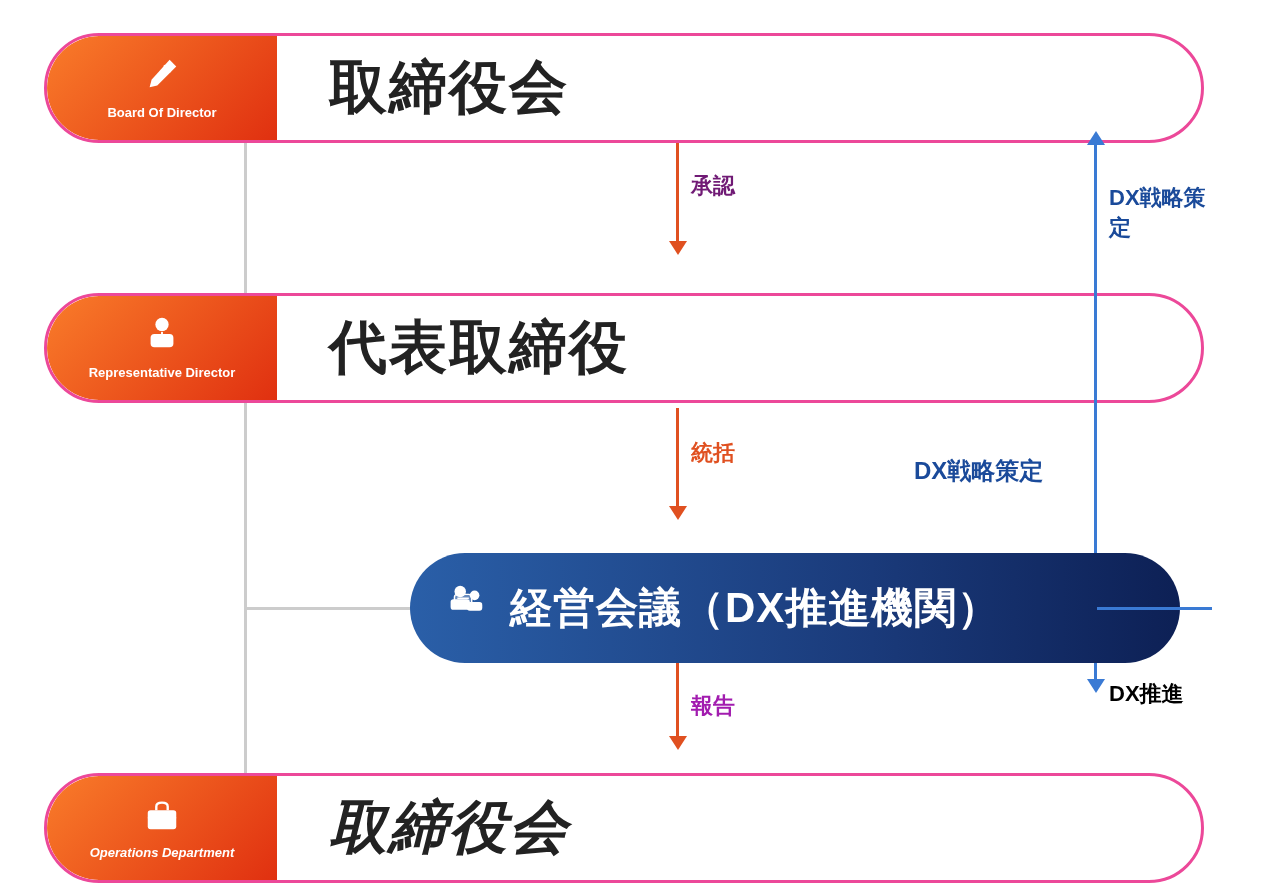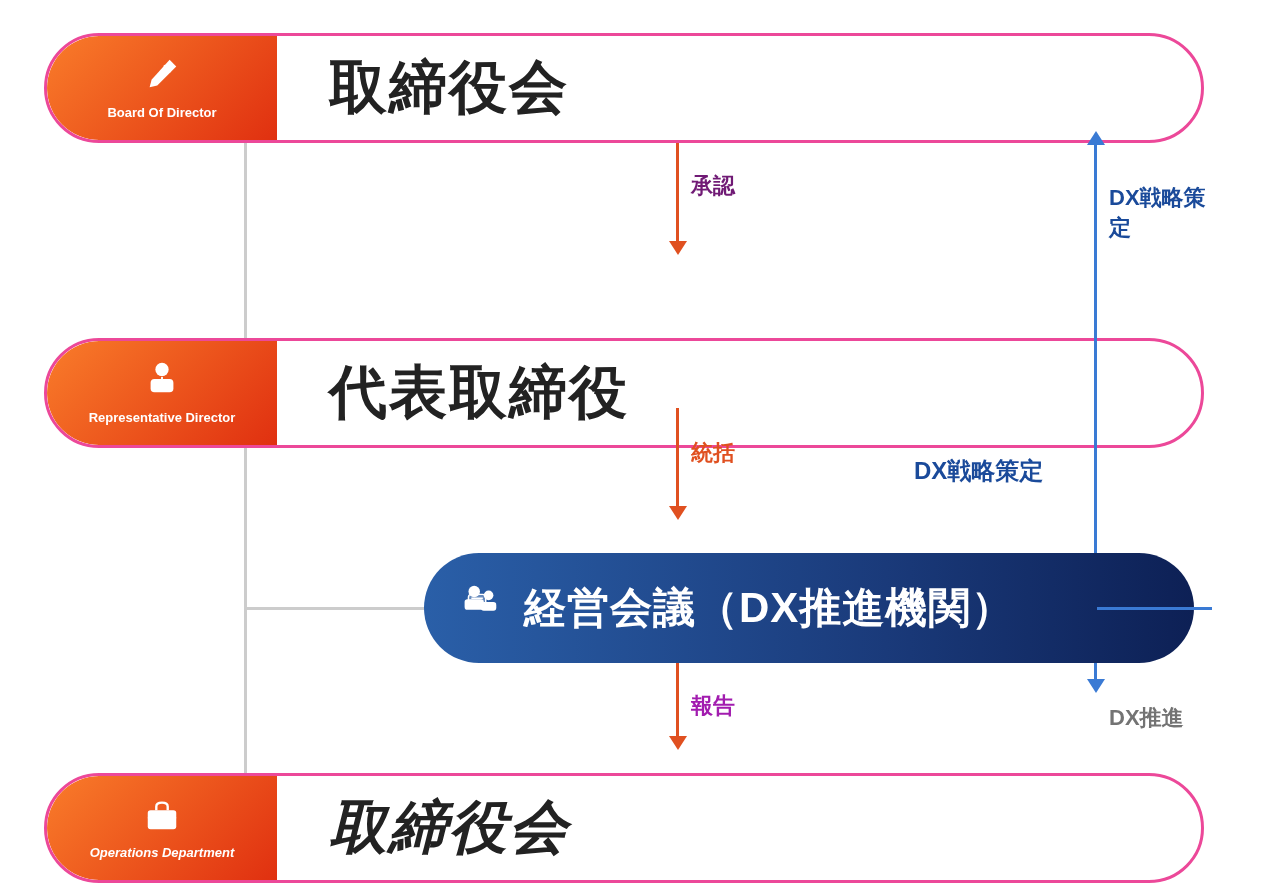--- a/index.html
+++ b/index.html
@@ -67,29 +67,29 @@
       font-size: 58px;
       font-weight: bold;
       color: #222;
       letter-spacing: 2px;
     }
 
     
     .box-board { top: 10px; }
 
     
-    .box-rep { top: 270px; margin-top: 45px; }
+    .box-rep { top: 270px; }
 
     
     .box-ops { top: 750px; font-style: italic; }
 
     
     .box-mgmt {
       position: absolute;
-      left: 380px;
+      left: 366px;
       width: 770px;
       height: 110px;
       border-radius: 55px;
       top: 530px;
       border: none;
       background: linear-gradient(90deg, #2a5fa8 0%, #1a3a7a 60%, #0d2055 100%);
       display: flex;
       align-items: center;
       overflow: hidden;
     }
@@ -242,22 +242,22 @@
       left: 647px;
       top: 668px;
       color: #a21caf;
       font-size: 22px;
       font-weight: bold;
     }
 
     .label-dx-progress {
       position: absolute;
       left: 1065px;
-      top: 680px;
-      color: #737373;
+      top: 656px;
+      color: #000000;
       font-size: 22px;
       font-weight: bold;
       text-align: right;
     }
 
     
     .hline-gray {
       position: absolute;
       left: 200px;
       top: 584px;

